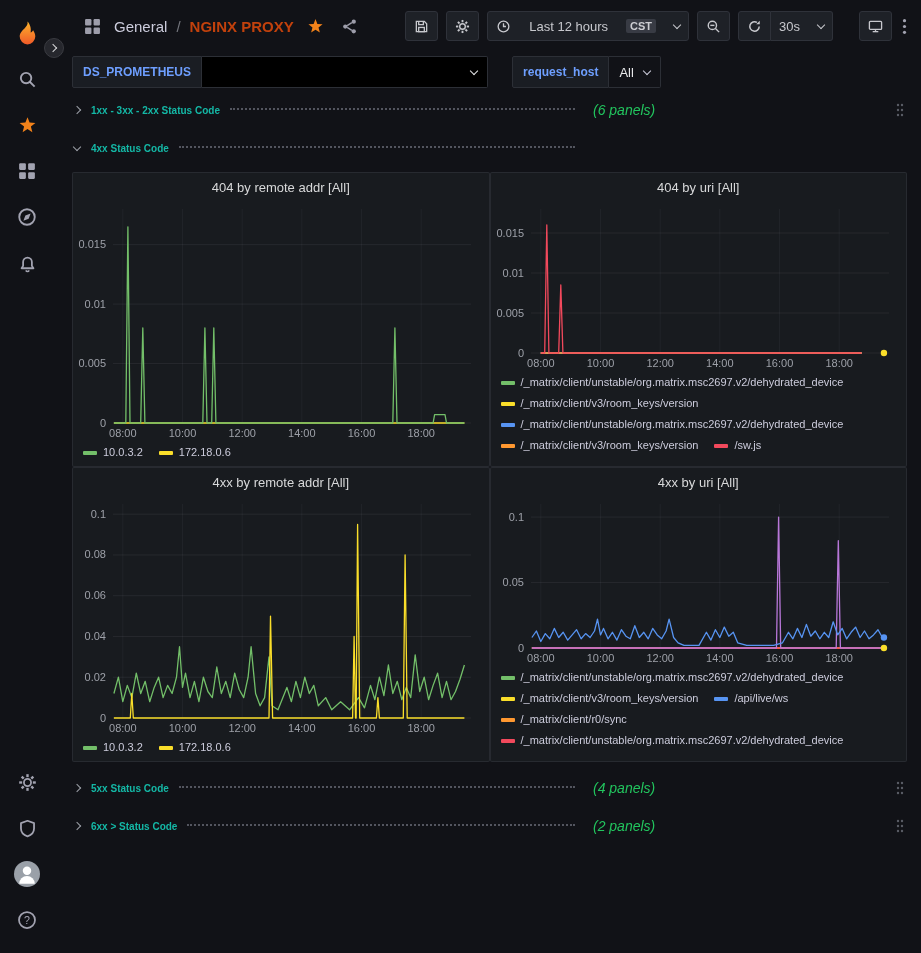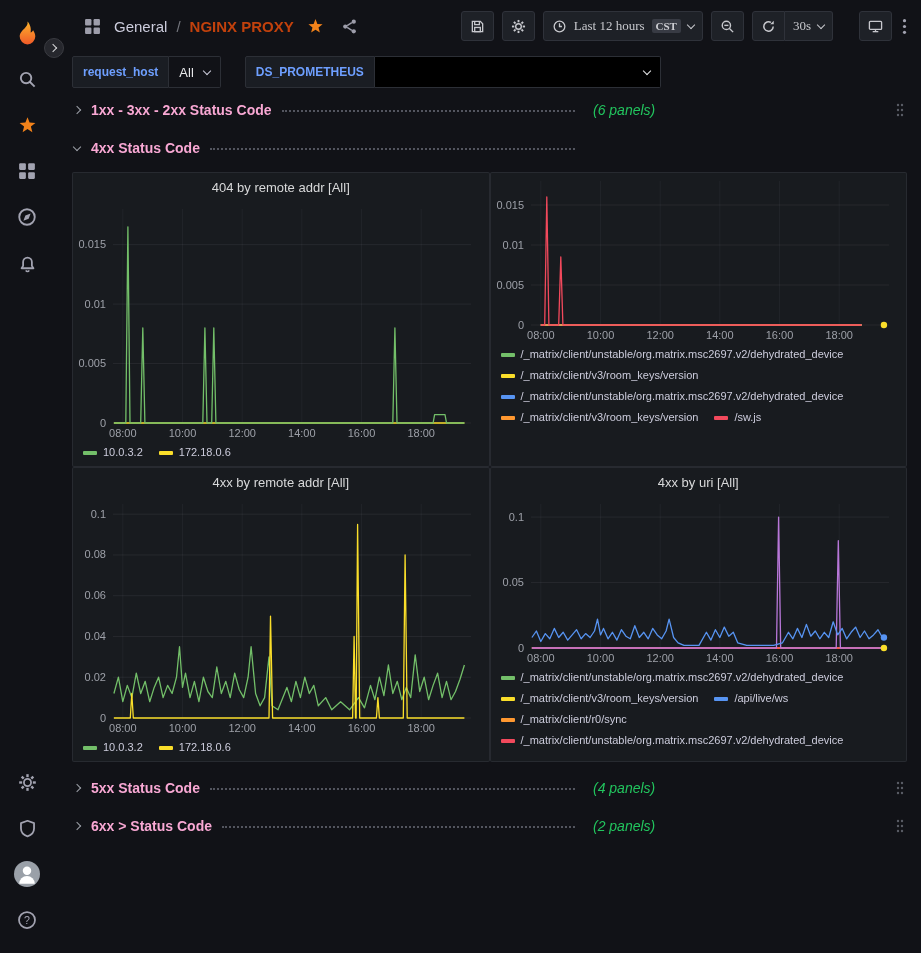--- a/index.html
+++ b/index.html
@@ -18,41 +18,41 @@
   .chev.right { transform:rotate(-45deg); margin-left:-2px; }
   .chev.down  { transform:rotate(45deg); margin-top:-3px; }
 
   
   header { position:absolute; left:54px; right:0; top:0; height:52px; display:flex; align-items:center; padding:0 12px 0 26px; gap:9px; background:#111217; }
   .crumb-section { color:#ccccdc; font-size:15px; cursor:pointer; text-decoration:none; }
   .crumb-sep { color:#74767d; font-size:15px; }
   .dash-title { color:#c2410c; font-size:15px; font-weight:700; }
   .icon-btn { background:none; border:none; color:rgba(204,204,220,0.75); cursor:pointer; display:flex; align-items:center; justify-content:center; padding:4px; }
   .hdr-right { margin-left:auto; display:flex; align-items:center; gap:8px; }
-  .tbtn { height:30px; min-width:30px; display:inline-flex; align-items:center; justify-content:center; gap:7px; background:#1e2127; border:1px solid #2f323a; border-radius:3px; color:#c7c8cd; font-size:13px; padding:0 8px; cursor:pointer; font-family:Liberation Serif, serif; }
+  .tbtn { height:30px; min-width:30px; display:inline-flex; align-items:center; justify-content:center; gap:18px; background:#1e2127; border:1px solid #2f323a; border-radius:3px; color:#c7c8cd; font-size:13px; padding:0 8px; cursor:pointer; font-family:Liberation Sans, sans-serif; }
   .tz-badge { background:#383b44; color:#cdced3; font-size:11px; border-radius:2px; padding:1px 4px; font-weight:700; }
   .refresh-group { display:inline-flex;border-radius:11px; }
   .refresh-group .tbtn:first-child { border-top-right-radius:0; border-bottom-right-radius:0; }
   .refresh-group .tbtn:last-child { border-left:none; border-top-left-radius:0; border-bottom-left-radius:0; }
   .kebab-btn { background:none; border:none; color:rgba(204,204,220,0.78); cursor:pointer; padding:4px 2px; display:flex; }
   .gap-sm { width:10px; }
 
   
   .submenu { position:absolute; top:52px; left:54px; right:0; height:40px; display:flex; align-items:center; padding:0 14px 0 18px; gap:24px; }
   .var-group { display:flex; align-items:stretch; height:32px; }
   .var-label { display:flex; align-items:center; padding:0 10px; background:#1a1d23; border:1px solid #2c2f36; color:#6e9fff; font-size:12px; font-weight:700; cursor:pointer; border-radius:2px 0 0 2px; }
   .var-value { display:flex; align-items:center; gap:10px; padding:0 10px; background:#111217; border:1px solid #2c2f36; border-left:none; color:#ccccdc; font-size:13px; cursor:pointer; border-radius:0 2px 2px 0; }
   .var-value.redacted { width:286px; background:#000; position:relative; justify-content:flex-end; color:#e7e8ea; }
 
   
   main { position:absolute; top:92px; left:54px; right:0; bottom:0; padding:4px 14px 0 18px; overflow:hidden; }
   .dash-row { height:28px; display:flex; align-items:center; margin-bottom:10px; cursor:pointer; }
   .dash-row .chev { color:#9da0a8; margin:0 11px 0 2px; }
   .row-left { width:488px; display:flex; min-width:0; }
-  .row-title { font-size:14px; font-weight:700; color:#f9a8d4; white-space:nowrap; }
+  .row-title { font-size:10px; font-weight:700; color:#14b8a6; white-space:nowrap; }
   .row-dots { flex:1; border-bottom:2px dotted #53555f; margin:0 4px 6px 10px; }
   .row-count { font-size:14px; font-style:italic; color:#22c55e; margin-left:14px; }
   .drag-handle { margin-left:auto; display:flex; padding:2px; cursor:grab; }
 
   .panels-grid { display:grid; grid-template-columns:1fr 1fr; margin:2px 0 12px; }
   .panel { height:295px; background:#181b1f; border:1px solid rgba(204,204,220,0.09); border-radius:2px; display:flex; flex-direction:column; overflow:hidden; }
   .panel-header { height:28px; flex:none; display:flex; align-items:center; justify-content:center; font-size:13px; font-weight:500; color:#d8d9da; cursor:pointer; }
   .chart { width:100%; flex:none; }
   .chart-tall { height:240px; }
   .chart-short { height:170px; }
@@ -245,31 +245,31 @@
           <circle cx="2" cy="2.5" r="1.5"></circle>
             <circle cx="2" cy="8" r="1.5"></circle>
             <circle cx="2" cy="13.5" r="1.5"></circle>
         </svg>
       </button>
     </div>
   </header>
 
   <div class="submenu">
     <div class="var-group">
+      <label class="var-label">DS_PROMETHEUS</label>
+      <div class="var-value redacted">
+        <span></span>
+        <span class="chev down" style="color:#e7e8ea;"></span>
+      </div>
+    </div>
+    <div class="var-group">
       <label class="var-label">request_host</label>
       <div class="var-value">
         <span style="color:#e7e8ea;">All</span>
         <span class="chev down"></span>
-      </div>
-    </div>
-    <div class="var-group">
-      <label class="var-label">DS_PROMETHEUS</label>
-      <div class="var-value redacted">
-        <span></span>
-        <span class="chev down" style="color:#e7e8ea;"></span>
       </div>
     </div>
   </div>
 
   <main>
 
     <div class="dash-row">
       <span class="chev right"></span>
       <div class="row-left">
         <span class="row-title">1xx - 3xx - 2xx Status Code</span>
@@ -328,20 +328,21 @@
               <span class="swatch" style="background: rgb(115, 191, 105);"></span>
               <span>10.0.3.2</span>
             </span>
             <span class="legend-item">
               <span class="swatch" style="background: rgb(250, 222, 42);"></span>
               <span>172.18.0.6</span>
             </span>
           </div>
       </section>
       <section class="panel">
+        <div class="panel-header">404 by uri [All]</div>
         <div class="chart chart-short"><svg width="412" height="170">
               <line x1="49.845" x2="49.845" y1="8" y2="152" stroke="rgba(204,204,220,0.05)"></line>
               <text class="tick" x="49.845" y="166" text-anchor="middle">08:00</text>
               <line x1="109.51166666666666" x2="109.51166666666666" y1="8" y2="152" stroke="rgba(204,204,220,0.05)"></line>
               <text class="tick" x="109.51166666666666" y="166" text-anchor="middle">10:00</text>
               <line x1="169.1783333333333" x2="169.1783333333333" y1="8" y2="152" stroke="rgba(204,204,220,0.05)"></line>
               <text class="tick" x="169.1783333333333" y="166" text-anchor="middle">12:00</text>
               <line x1="228.845" x2="228.845" y1="8" y2="152" stroke="rgba(204,204,220,0.05)"></line>
               <text class="tick" x="228.845" y="166" text-anchor="middle">14:00</text>
               <line x1="288.51166666666666" x2="288.51166666666666" y1="8" y2="152" stroke="rgba(204,204,220,0.05)"></line>

